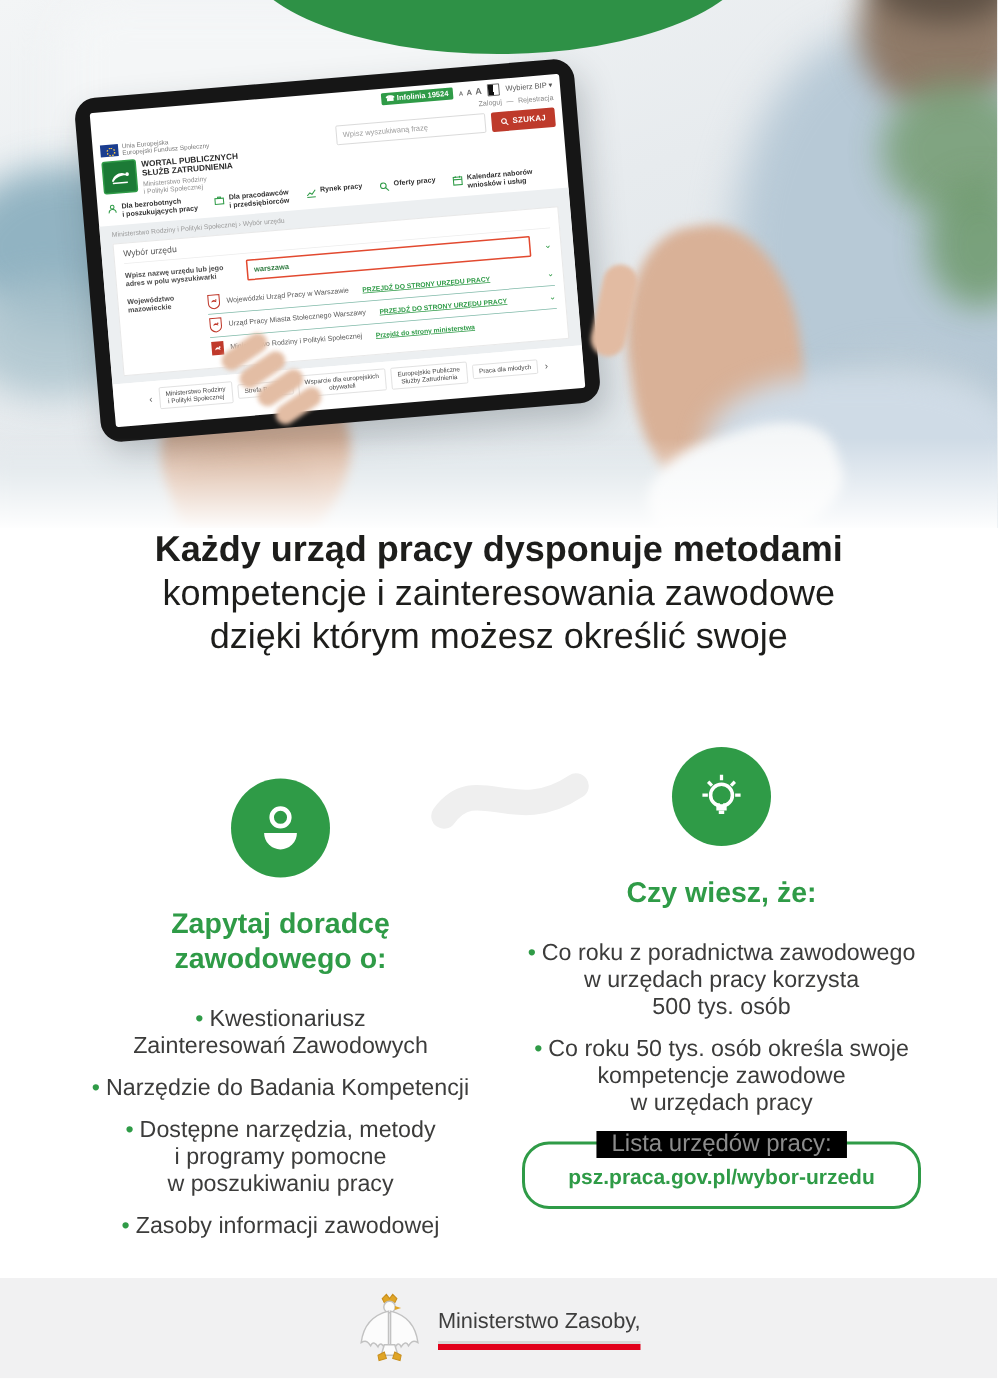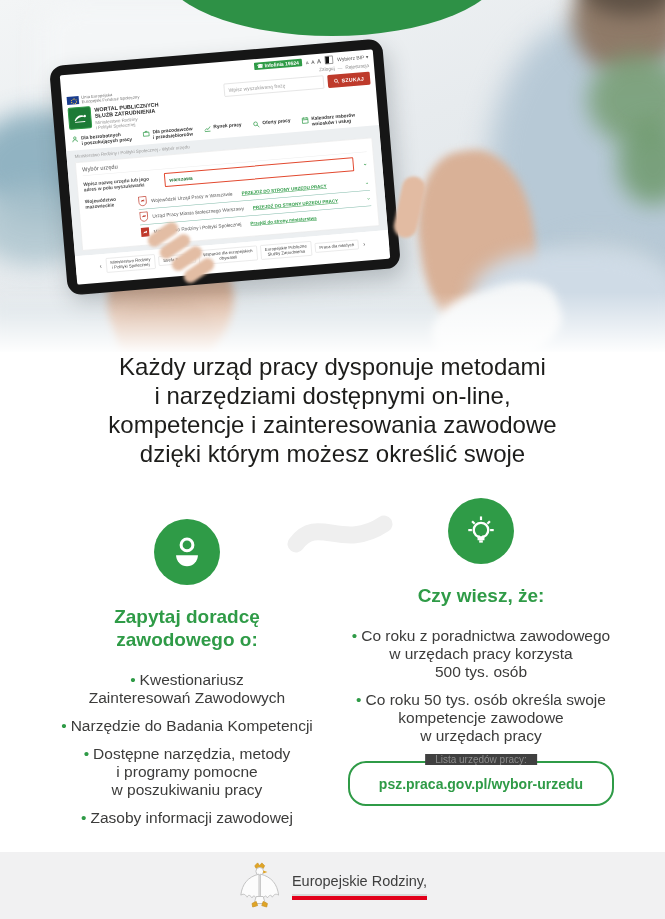--- a/index.html
+++ b/index.html
@@ -86,39 +86,39 @@
   .s-rowlink{font-size:9px;font-weight:bold;color:#2F9B47;text-decoration:underline;margin-left:10px;white-space:nowrap;}
   .s-rowchev{margin-left:auto;color:#2F9B47;font-size:11px;}
   .s-tabs{display:flex;align-items:center;justify-content:center;gap:7px;padding:9px 6px 0 6px;background:#fff;}
   .s-tab{border:1px solid #d8d8d8;background:#fff;border-radius:2px;padding:4px 8px;font-size:8.5px;color:#444;
          text-align:center;line-height:9.5px;white-space:pre-line;}
   .s-arrow{color:#555;font-size:13px;padding:0 2px;}
 
   
   .headline{position:absolute;left:0;top:352px;width:665px;text-align:center;color:#1d1d1b;z-index:10;}
   .headline div{font-size:24px;line-height:29px;}
-  .hl-bold{font-weight:normal;}
+  .hl-bold{font-weight:bold;}
 
   
   .col{position:absolute;width:310px;text-align:center;z-index:10;}
   .col-left{left:32px;top:519px;}
   .col-right{left:326px;top:498px;}
   .icon-circle{width:66px;height:66px;border-radius:50%;margin:0 auto;display:flex;align-items:center;justify-content:center;}
   .col-heading{margin-top:20px;font-size:19px;font-weight:bold;color:#2F9B47;line-height:23px;white-space:pre-line;}
   .bullets{margin-top:20px;}
   .bullet-item{font-size:15.5px;color:#3c3c3b;line-height:18px;margin-bottom:10px;}
   .bullet-item .dot{color:#2F9B47;margin-right:4px;}
   .bullet-item .bt{white-space:pre-line;}
   .tilde{position:absolute;left:286px;top:508px;z-index:9;}
 
   
   .link-box{position:relative;margin:16px auto 0 auto;width:266px;border:2px solid #2F9B47;border-radius:18px;
             padding:13px 8px 12px 8px;box-sizing:border-box;}
-  .link-box .label{position:absolute;top:-9px;left:50%;transform:translateX(-50%);background:#404040;
-                   padding:0 10px;font-size:10px;color:#8c8c8c;white-space:nowrap;text-align:right;}
+  .link-box .label{position:absolute;top:-9px;left:50%;transform:translateX(-50%);background:#000000;
+                   padding:0 10px;font-size:16px;color:#8c8c8c;white-space:nowrap;text-align:right;}
   .link-box .url{font-size:14px;font-weight:bold;color:#2F9B47;}
 
   
   .footer-bar{position:absolute;left:0;bottom:0;width:665px;height:67px;background:#F1F1F2;
               display:flex;align-items:center;justify-content:center;gap:12px;z-index:10;}
   .ministry-text{color:#3e3e3e;font-size:14.5px;line-height:18px;}
   .ministry-rule{margin-top:4px;}
   .ministry-rule .gray{height:2px;background:#d8d8d8;}
   .ministry-rule .red{height:4px;}
 </style>
@@ -310,21 +310,20 @@
     <div class="h-f3"></div>
     <div class="h-f4"></div>
     <div class="h-thumb"></div>
     <div class="photo-fade"></div>
   </div>
 
   <div class="green-ellipse" style="background:#2E9146;"></div>
 
   <div class="headline">
     <div class="hl-bold">Każdy urząd pracy dysponuje metodami</div>
-    <div class="hl-bold">i narzędziami dostępnymi on-line,</div>
     <div>kompetencje i zainteresowania zawodowe</div>
     <div>dzięki którym możesz określić swoje</div>
   </div>
 
   <svg class="tilde" width="108" height="50" viewBox="0 0 108 50">
     <path d="M10 36 C 32 6, 56 44, 98 16" fill="none" stroke="#efefef" stroke-width="17" stroke-linecap="round"></path>
   </svg>
 
   <div class="col col-left">
     <div class="icon-circle" style="background:#2F9B47;">
@@ -379,21 +378,21 @@
       <path d="M24 6 l4 -4 l3 4 l3 -4 l4 4 l-2 4 h-10 Z" fill="#e0a526" stroke="#c98f1d" stroke-width="1"></path>
       <circle cx="31" cy="14" r="5.5" fill="#fcfcfc" stroke="#c2c2c2" stroke-width="1.4"></circle>
       <path d="M36 13 l6 2 l-6 2 Z" fill="#e0a526"></path>
       <path d="M30 18 C14 22 6 32 4 48 C9 45 11 48 13 51 C15 46 18 49 20 52 C22 47 25 50 26 53 L30 54 Z" fill="#fcfcfc" stroke="#c2c2c2" stroke-width="1.4"></path>
       <path d="M32 18 C48 22 56 32 58 48 C53 45 51 48 49 51 C47 46 44 49 42 52 C40 47 37 50 36 53 L32 54 Z" fill="#fcfcfc" stroke="#c2c2c2" stroke-width="1.4"></path>
       <path d="M26 50 h10 l3 10 h-16 Z" fill="#fcfcfc" stroke="#c2c2c2" stroke-width="1.4"></path>
       <path d="M20 60 l6 -3 l2 6 l-7 2 Z" fill="#e0a526" stroke="#c98f1d" stroke-width="1"></path>
       <path d="M42 60 l-6 -3 l-2 6 l7 2 Z" fill="#e0a526" stroke="#c98f1d" stroke-width="1"></path>
     </svg>
     <div>
-      <div class="ministry-text">Europejskie Rodziny,</div>
+      <div class="ministry-text">Ministerstwo Zasoby,</div>
       <div class="ministry-rule">
         <div class="gray"></div>
         <div class="red" style="background:#E2001A;"></div>
       </div>
     </div>
   </div>
 
 </div>
 
 </body></html>

